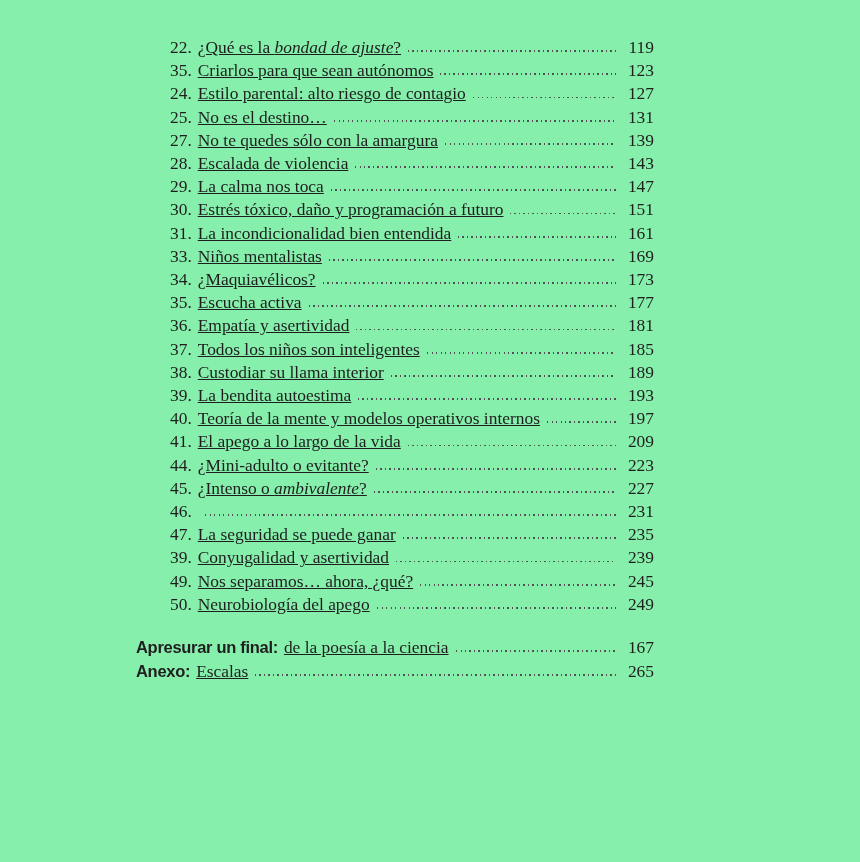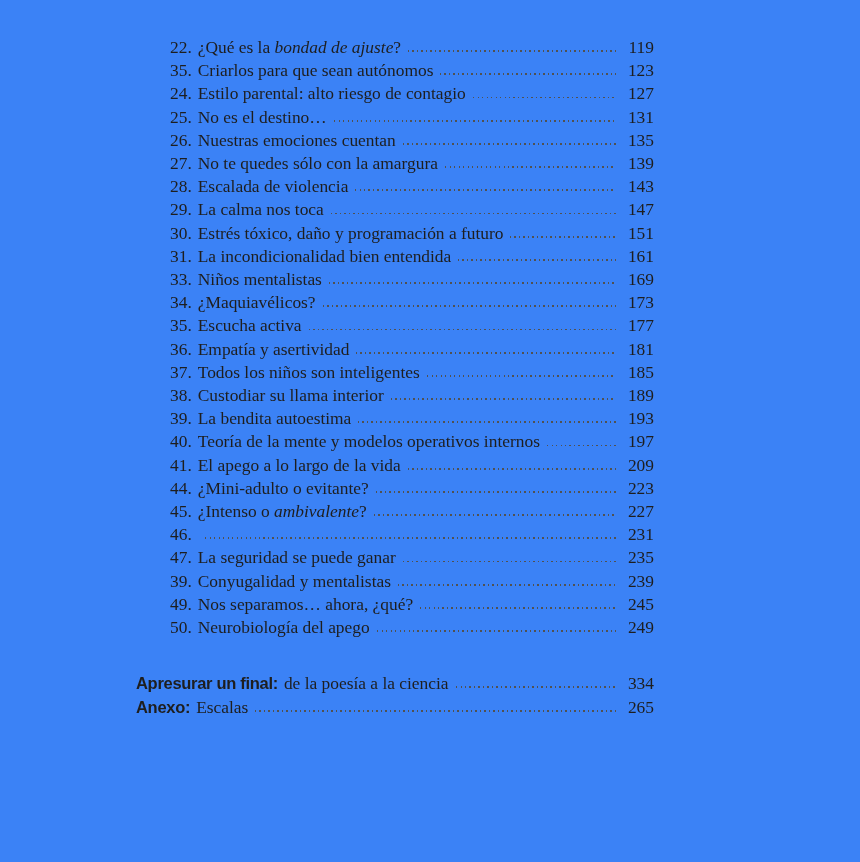--- a/index.html
+++ b/index.html
@@ -4,21 +4,21 @@
 <style>
   html, body {
     margin: 0;
     padding: 0;
     background: #ffffff;
   }
   .page {
     position: relative;
     width: 860px;
     height: 862px;
-    background: #3b82f6;
+    background: #86efac;
     overflow: hidden;
     font-family: "Liberation Serif", "DejaVu Serif", serif;
     color: #1e1e1e;
   }
   .toc-wrap {
     position: absolute;
     left: 136px;
     top: 36px;
     width: 518px;
   }
@@ -28,41 +28,41 @@
     line-height: 23.2px;
     font-size: 17.4px;
     white-space: nowrap;
   }
   .chapters .toc-row {
     padding-left: 34px;
   }
   .num {
     margin-right: 6px;
   }
-  .title span { white-space: pre; }
+  .title span { white-space: pre; text-decoration: underline; }
   .italic { font-style: italic; }
   .leader {
     flex: 1 1 8px;
     min-width: 8px;
     height: 1.8px;
     margin: 0 8px 0 7px;
     position: relative;
     top: -1px;
     background-image: repeating-linear-gradient(
       to right,
       #515151 0px, #515151 1.4px,
       transparent 1.4px, transparent 4.5px
     );
   }
   .pnum {
     min-width: 30px;
     text-align: right;
   }
   .sections {
-    margin-top: 33px;
+    margin-top: 20px;
   }
   .sections .toc-row {
     line-height: 23.8px;
   }
   .lead {
     font-family: "Liberation Sans", "DejaVu Sans", sans-serif;
     font-weight: 700;
     font-size: 16.5px;
     letter-spacing: -0.3px;
     margin-right: 6px;
@@ -95,26 +95,20 @@
     <span class="pnum">127</span>
   </div>
 
   <div class="toc-row">
     <span class="num">25.</span>
     <span class="title"><span>No es el destino…</span></span>
     <span class="leader"></span>
     <span class="pnum">131</span>
   </div>
 
-  <div class="toc-row">
-    <span class="num">26.</span>
-    <span class="title"><span>Nuestras emociones cuentan</span></span>
-    <span class="leader"></span>
-    <span class="pnum">135</span>
-  </div>
 
   <div class="toc-row">
     <span class="num">27.</span>
     <span class="title"><span>No te quedes sólo con la amargura</span></span>
     <span class="leader"></span>
     <span class="pnum">139</span>
   </div>
 
   <div class="toc-row">
     <span class="num">28.</span>
@@ -232,21 +226,21 @@
 
   <div class="toc-row">
     <span class="num">47.</span>
     <span class="title"><span>La seguridad se puede ganar</span></span>
     <span class="leader"></span>
     <span class="pnum">235</span>
   </div>
 
   <div class="toc-row">
     <span class="num">39.</span>
-    <span class="title"><span>Conyugalidad y mentalistas</span></span>
+    <span class="title"><span>Conyugalidad y asertividad</span></span>
     <span class="leader"></span>
     <span class="pnum">239</span>
   </div>
 
   <div class="toc-row">
     <span class="num">49.</span>
     <span class="title"><span>Nos separamos… ahora, ¿qué?</span></span>
     <span class="leader"></span>
     <span class="pnum">245</span>
   </div>
@@ -256,21 +250,21 @@
     <span class="title"><span>Neurobiología del apego</span></span>
     <span class="leader"></span>
     <span class="pnum">249</span>
   </div>
 </div>
     <div class="sections" id="toc-sections">
   <div class="toc-row">
     <span class="lead">Apresurar un final:</span>
     <span class="title"><span>de la poesía a la ciencia</span></span>
     <span class="leader"></span>
-    <span class="pnum">334</span>
+    <span class="pnum">167</span>
   </div>
 
   <div class="toc-row">
     <span class="lead">Anexo:</span>
     <span class="title"><span>Escalas</span></span>
     <span class="leader"></span>
     <span class="pnum">265</span>
   </div>
 </div>
   </div>

